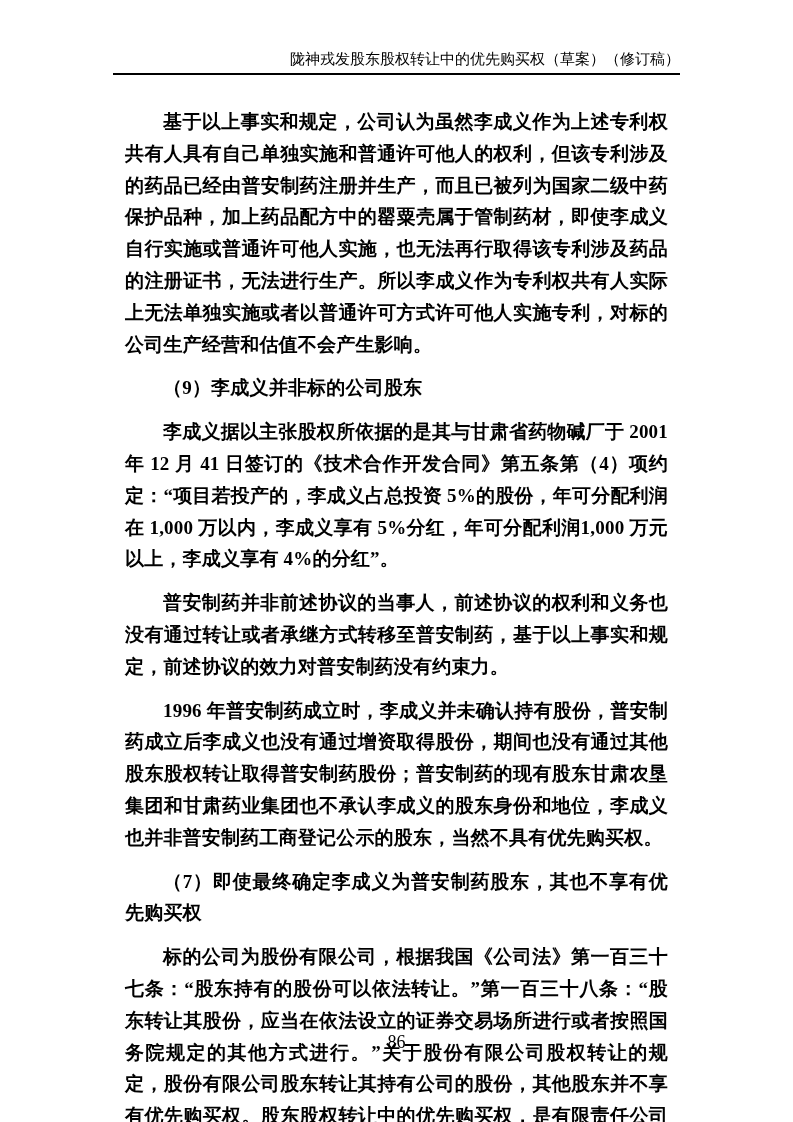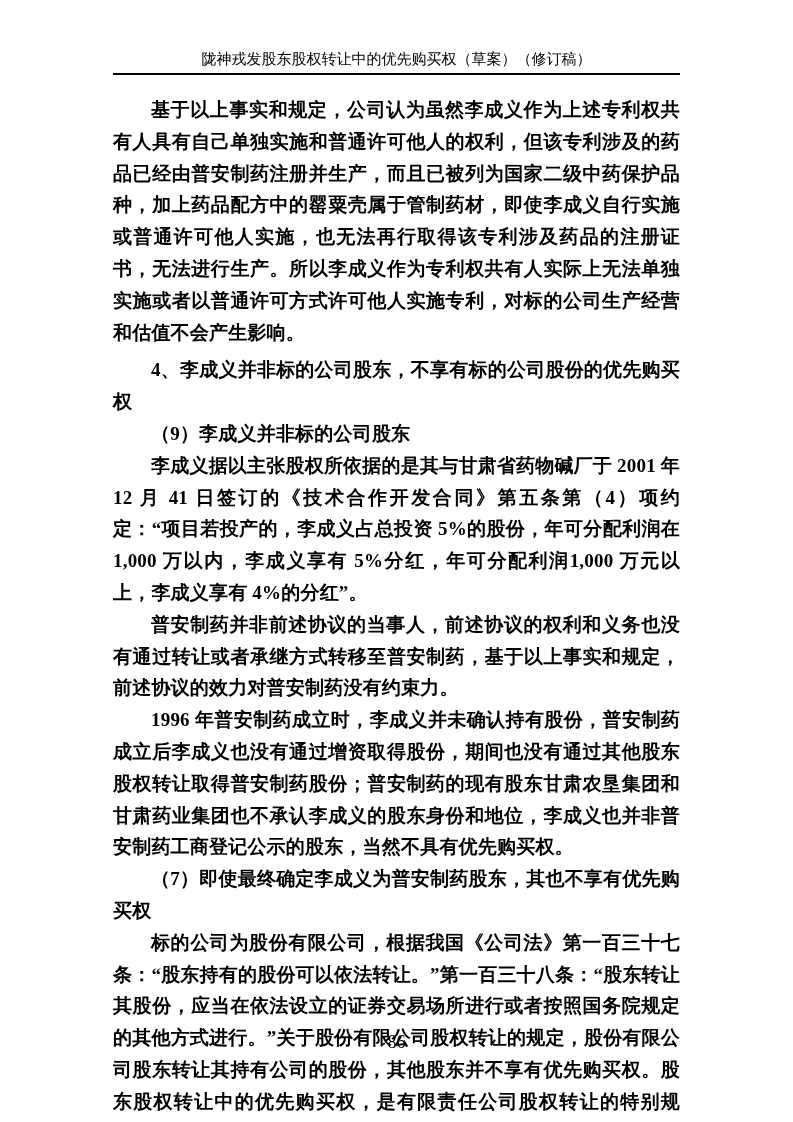--- a/index.html
+++ b/index.html
@@ -17,21 +17,21 @@
     color: #000000;
     overflow: hidden;
   }
   
   .page-header {
     position: absolute;
     left: 113px;
     width: 567px;
     top: 50px;
     display: flex;
-    justify-content: center;
+    justify-content: flex-end;
     align-items: flex-end;
     font-size: 15px;
     line-height: 19px;
     padding-bottom: 4px;
     border-bottom: 2px solid #000000;
   }
   .page-header .hdr-left { white-space: nowrap; }
   .page-header .hdr-right { white-space: nowrap; }
 
   
@@ -40,21 +40,21 @@
     left: 113px;
     width: 567px;
     top: 94px;
     font-size: 19px;
     line-height: 31.8px;
     font-weight: 700;
     text-align: justify;
     letter-spacing: 0.2px;
   }
   .blk {
-    margin: 0;
+    margin: 12px;
     text-indent: 2em;
   }
   .blk.heading { font-weight: 800; }
   .blk.heading.level-2 { margin-top: 6px; }
 
   
   .page-footer {
     position: absolute;
     left: 113px;
     width: 567px;
@@ -71,21 +71,20 @@
 <div class="page">
 
   <header class="page-header">
     <span class="hdr-left">陇神戎发</span>
     <span class="hdr-right">股东股权转让中的优先购买权（草案）（修订稿）</span>
   </header>
 
   <main class="document">
 
   <p class="blk paragraph">基于以上事实和规定，公司认为虽然李成义作为上述专利权共有人具有自己单独实施和普通许可他人的权利，但该专利涉及的药品已经由普安制药注册并生产，而且已被列为国家二级中药保护品种，加上药品配方中的罂粟壳属于管制药材，即使李成义自行实施或普通许可他人实施，也无法再行取得该专利涉及药品的注册证书，无法进行生产。所以李成义作为专利权共有人实际上无法单独实施或者以普通许可方式许可他人实施专利，对标的公司生产经营和估值不会产生影响。</p>
-      <p class="blk heading level-2">4、李成义并非标的公司股东，不享有标的公司股份的优先购买权</p>
       <p class="blk heading level-3">（9）李成义并非标的公司股东</p>
       <p class="blk paragraph">李成义据以主张股权所依据的是其与甘肃省药物碱厂于 2001 年 12 月 41 日签订的《技术合作开发合同》第五条第（4）项约定：“项目若投产的，李成义占总投资 5%的股份，年可分配利润在 1,000 万以内，李成义享有 5%分红，年可分配利润1,000 万元以上，李成义享有 4%的分红”。</p>
       <p class="blk paragraph">普安制药并非前述协议的当事人，前述协议的权利和义务也没有通过转让或者承继方式转移至普安制药，基于以上事实和规定，前述协议的效力对普安制药没有约束力。</p>
       <p class="blk paragraph">1996 年普安制药成立时，李成义并未确认持有股份，普安制药成立后李成义也没有通过增资取得股份，期间也没有通过其他股东股权转让取得普安制药股份；普安制药的现有股东甘肃农垦集团和甘肃药业集团也不承认李成义的股东身份和地位，李成义也并非普安制药工商登记公示的股东，当然不具有优先购买权。</p>
       <p class="blk heading level-3">（7）即使最终确定李成义为普安制药股东，其也不享有优先购买权</p>
       <p class="blk paragraph">标的公司为股份有限公司，根据我国《公司法》第一百三十七条：“股东持有的股份可以依法转让。”第一百三十八条：“股东转让其股份，应当在依法设立的证券交易场所进行或者按照国务院规定的其他方式进行。”关于股份有限公司股权转让的规定，股份有限公司股东转让其持有公司的股份，其他股东并不享有优先购买权。股东股权转让中的优先购买权，是有限责任公司股权转让的特别规定，并不适用于股份有限公司。就优先购买权事项，标的公司章程也无特别规定。所以，即使最终通过司法途径确定李成义享有普安制药的股权，</p>
     </main>
 
   <footer class="page-footer">
     <span>86</span>

